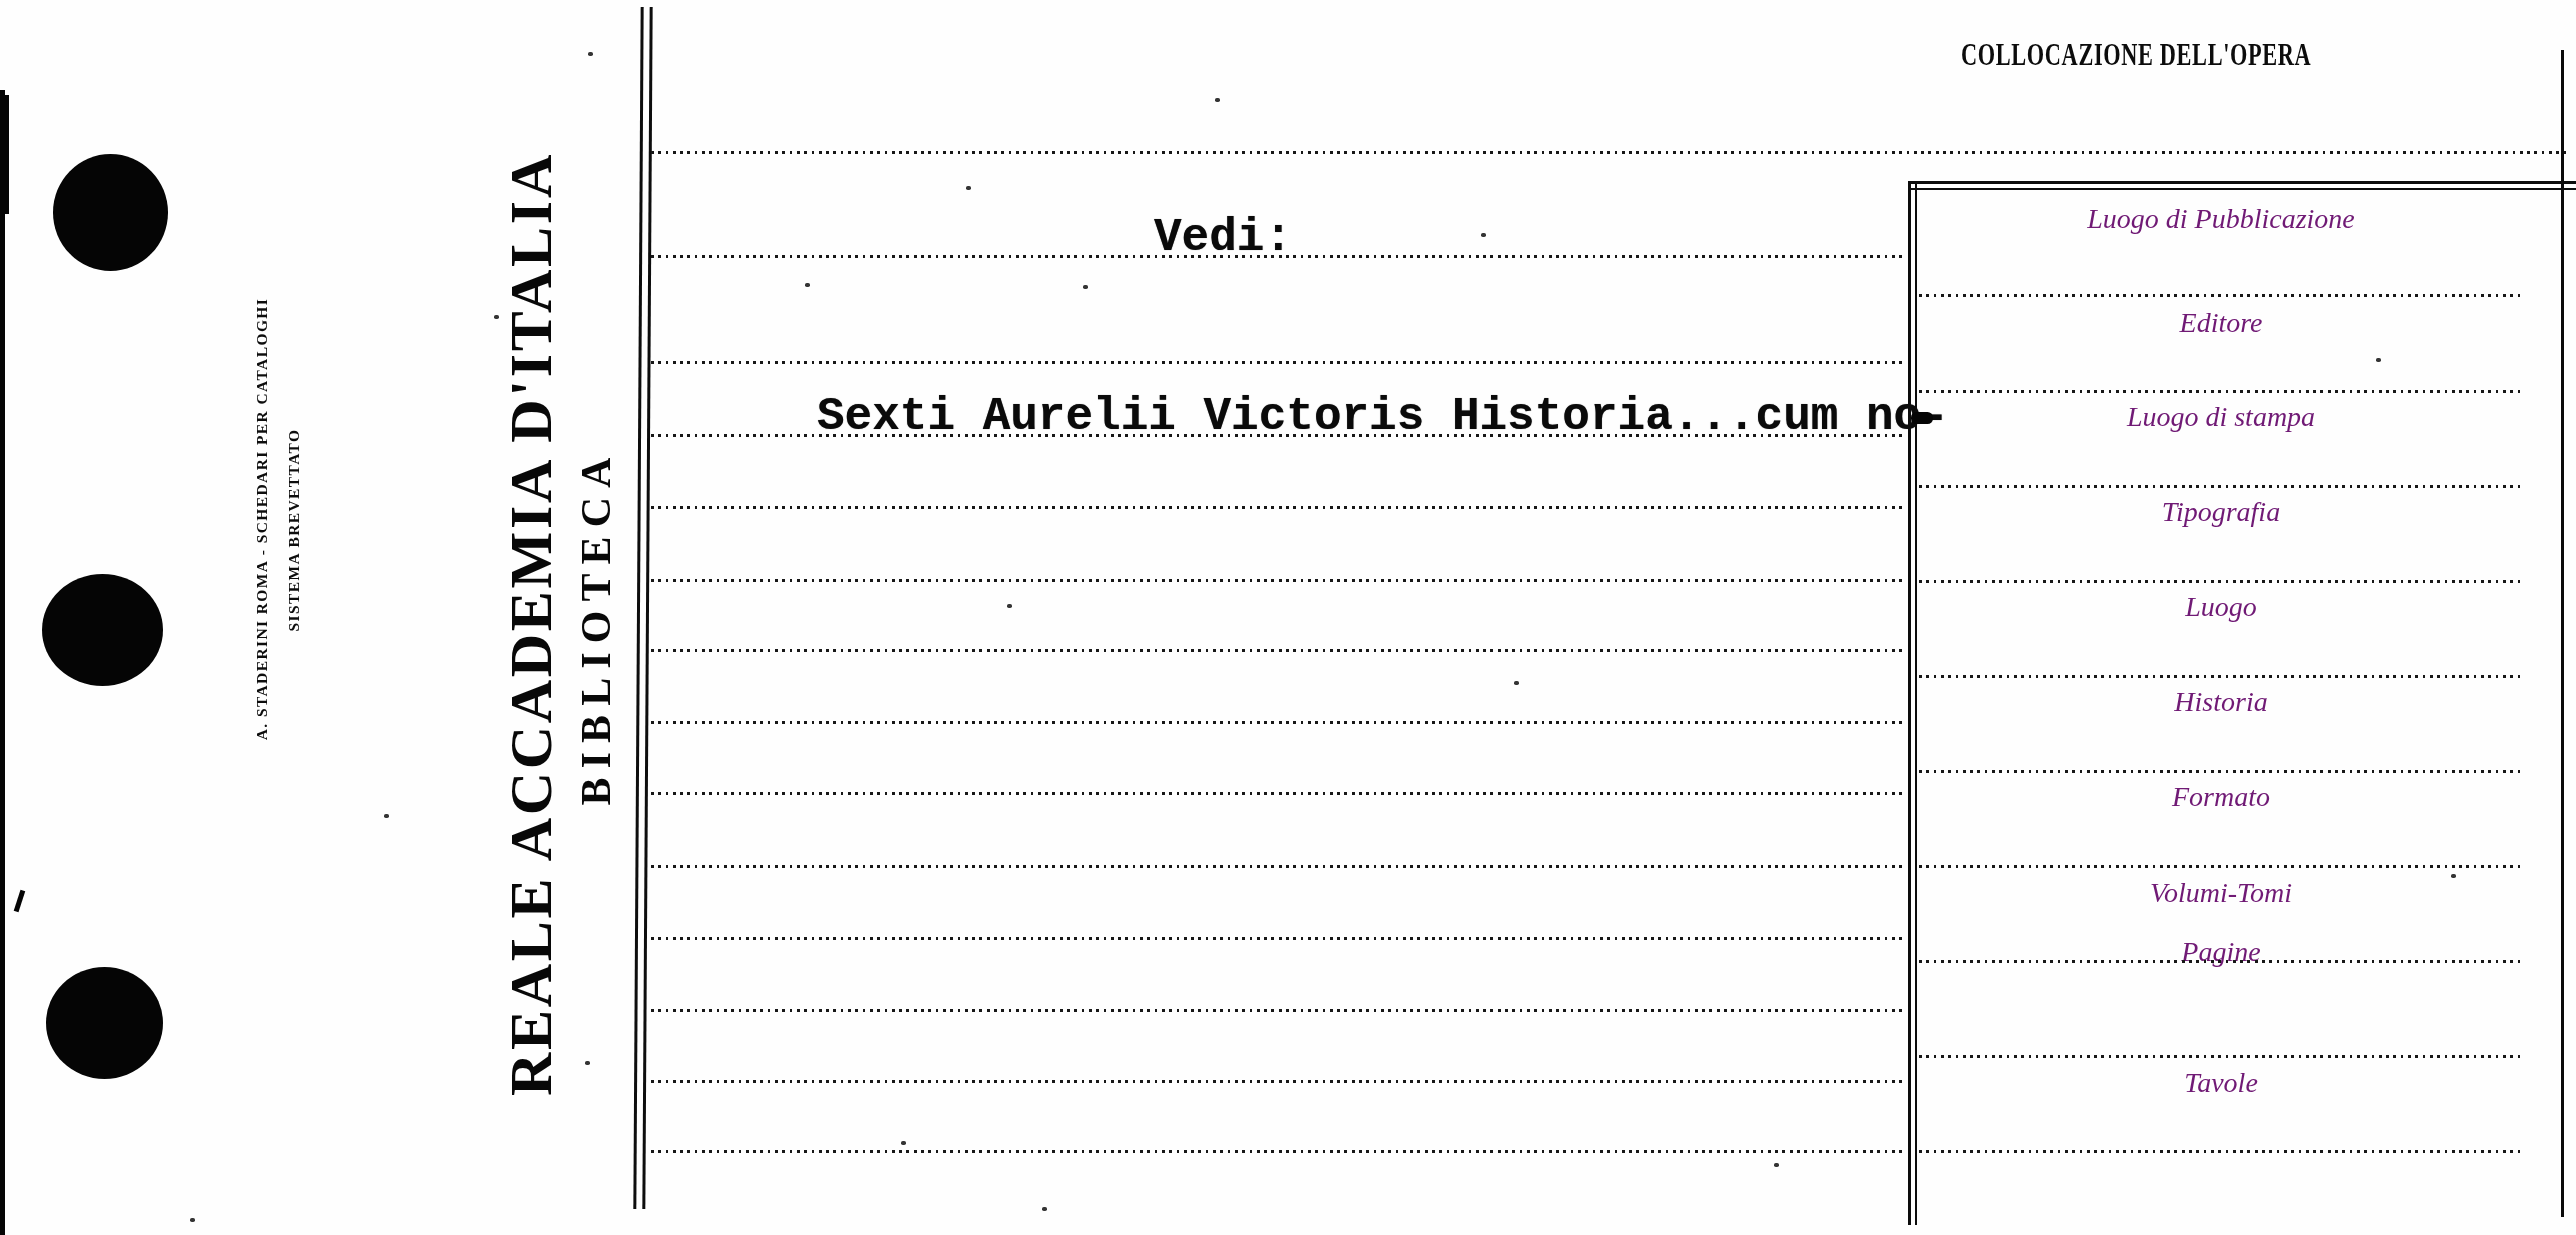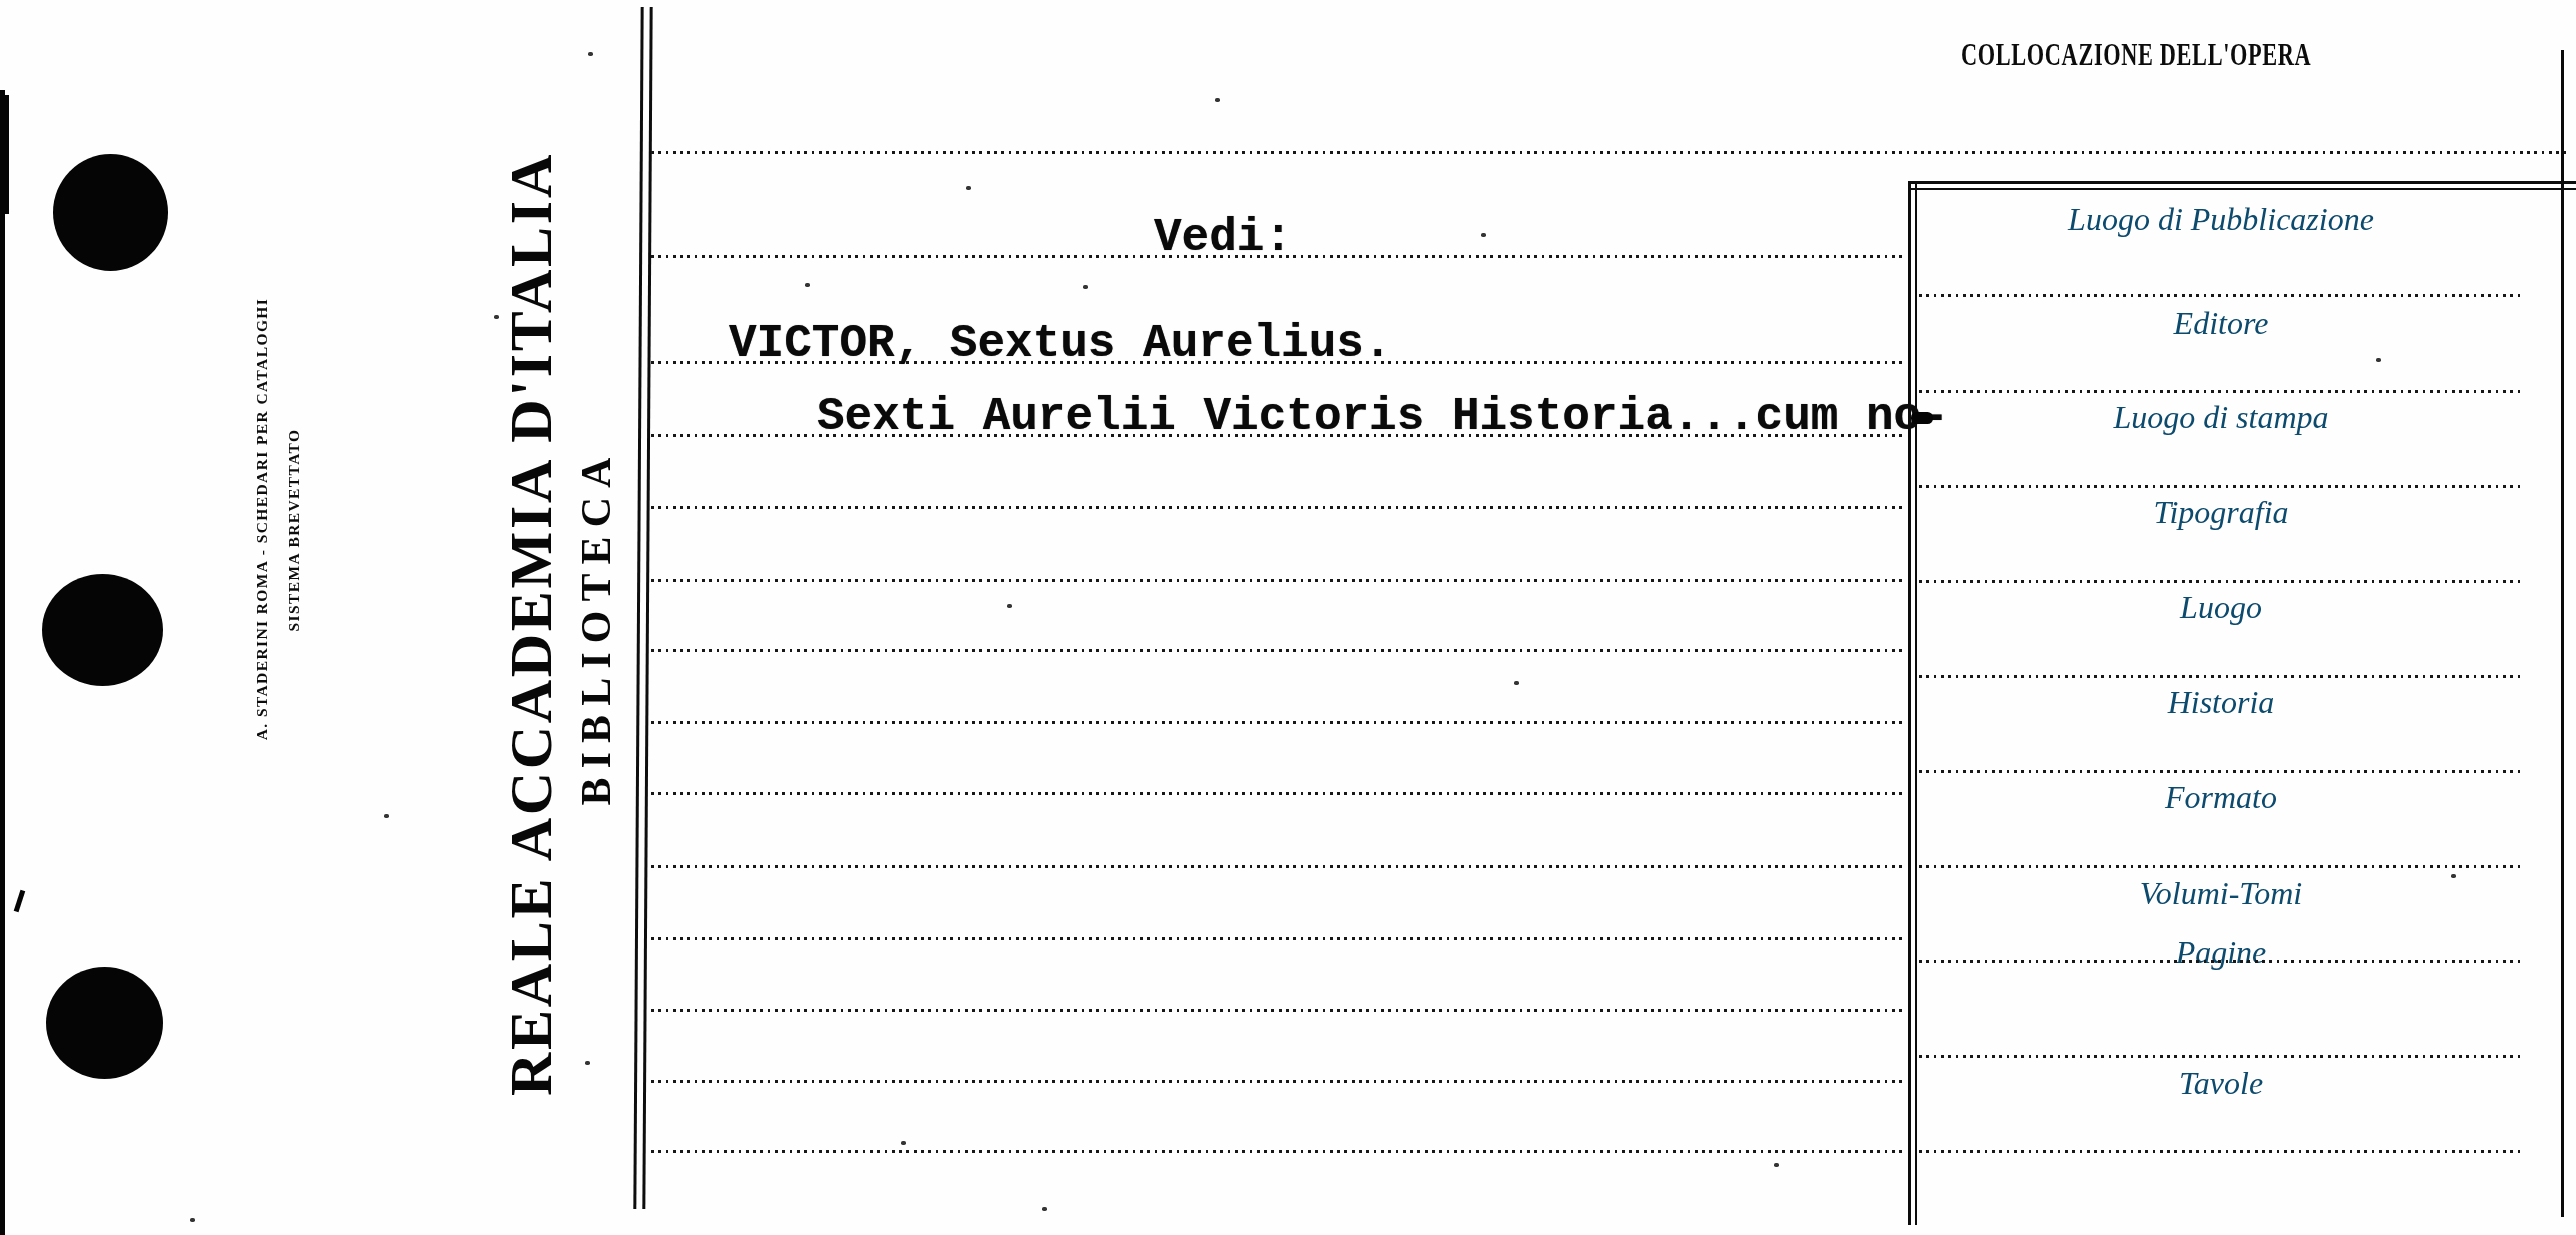--- a/index.html
+++ b/index.html
@@ -38,21 +38,21 @@
   
   .typed{position:absolute;font-family:"Liberation Mono","DejaVu Sans Mono",monospace;
          font-weight:bold;font-size:46px;line-height:51px;white-space:nowrap;color:#0a0a0a;
          text-shadow:0 0 0.9px rgba(0,0,0,.55);}
   
   .box-top1{position:absolute;left:1908px;top:181px;width:668px;height:2.7px;background:#0c0c0c;}
   .box-top2{position:absolute;left:1908px;top:188px;width:668px;height:1.8px;background:#0c0c0c;}
   .box-left1{position:absolute;left:1908px;top:181px;width:2.7px;height:1044px;background:#0c0c0c;}
   .box-left2{position:absolute;left:1915px;top:181px;width:1.8px;height:1044px;background:#0c0c0c;}
   .box-label{position:absolute;left:2221px;transform:translate(-50%,-50%);white-space:nowrap;
-             font-family:"Liberation Serif",serif;font-style:italic;font-size:32px;color:#0c4a6e;}
+             font-family:"Liberation Serif",serif;font-style:italic;font-size:28px;color:#701a75;}
   .colloc-header{position:absolute;left:1961px;top:37px;white-space:nowrap;
                  font-family:"Liberation Serif",serif;font-weight:bold;font-size:31px;
                  letter-spacing:0.9px;color:#0c0c0c;transform:scaleX(0.72);transform-origin:left top;}
 </style>
 </head>
 <body>
 
 <div class="page">
 
   <div class="edge-left"></div>
@@ -82,21 +82,20 @@
   <div class="dotline cardline" style="top:649px"></div>
   <div class="dotline cardline" style="top:721px"></div>
   <div class="dotline cardline" style="top:792px"></div>
   <div class="dotline cardline" style="top:865px"></div>
   <div class="dotline cardline" style="top:937px"></div>
   <div class="dotline cardline" style="top:1009px"></div>
   <div class="dotline cardline" style="top:1080px"></div>
   <div class="dotline cardline" style="top:1150px"></div>
 
   <div class="typed" style="left:1154px;top:213px">Vedi:</div>
-  <div class="typed" style="left:729px;top:319px">VICTOR, Sextus Aurelius.</div>
   <div class="typed" style="left:817px;top:392px">Sexti Aurelii Victoris Historia...cum no-</div>
 
   <div class="colloc-header">COLLOCAZIONE DELL'OPERA</div>
 
   <div class="box-top1"></div>
   <div class="box-top2"></div>
   <div class="box-left1"></div>
   <div class="box-left2"></div>
   <div class="ink-blob"></div>
 

